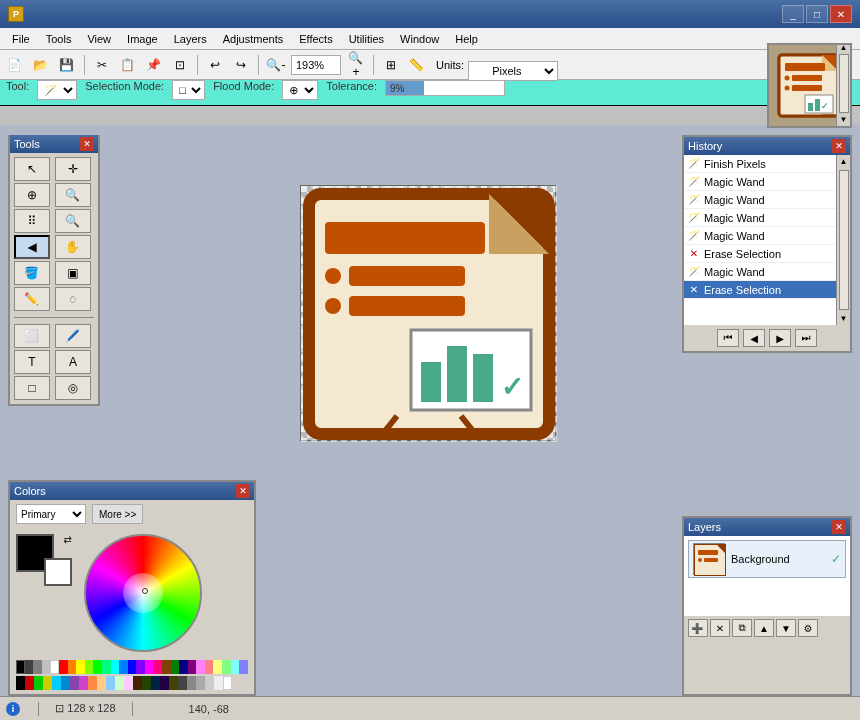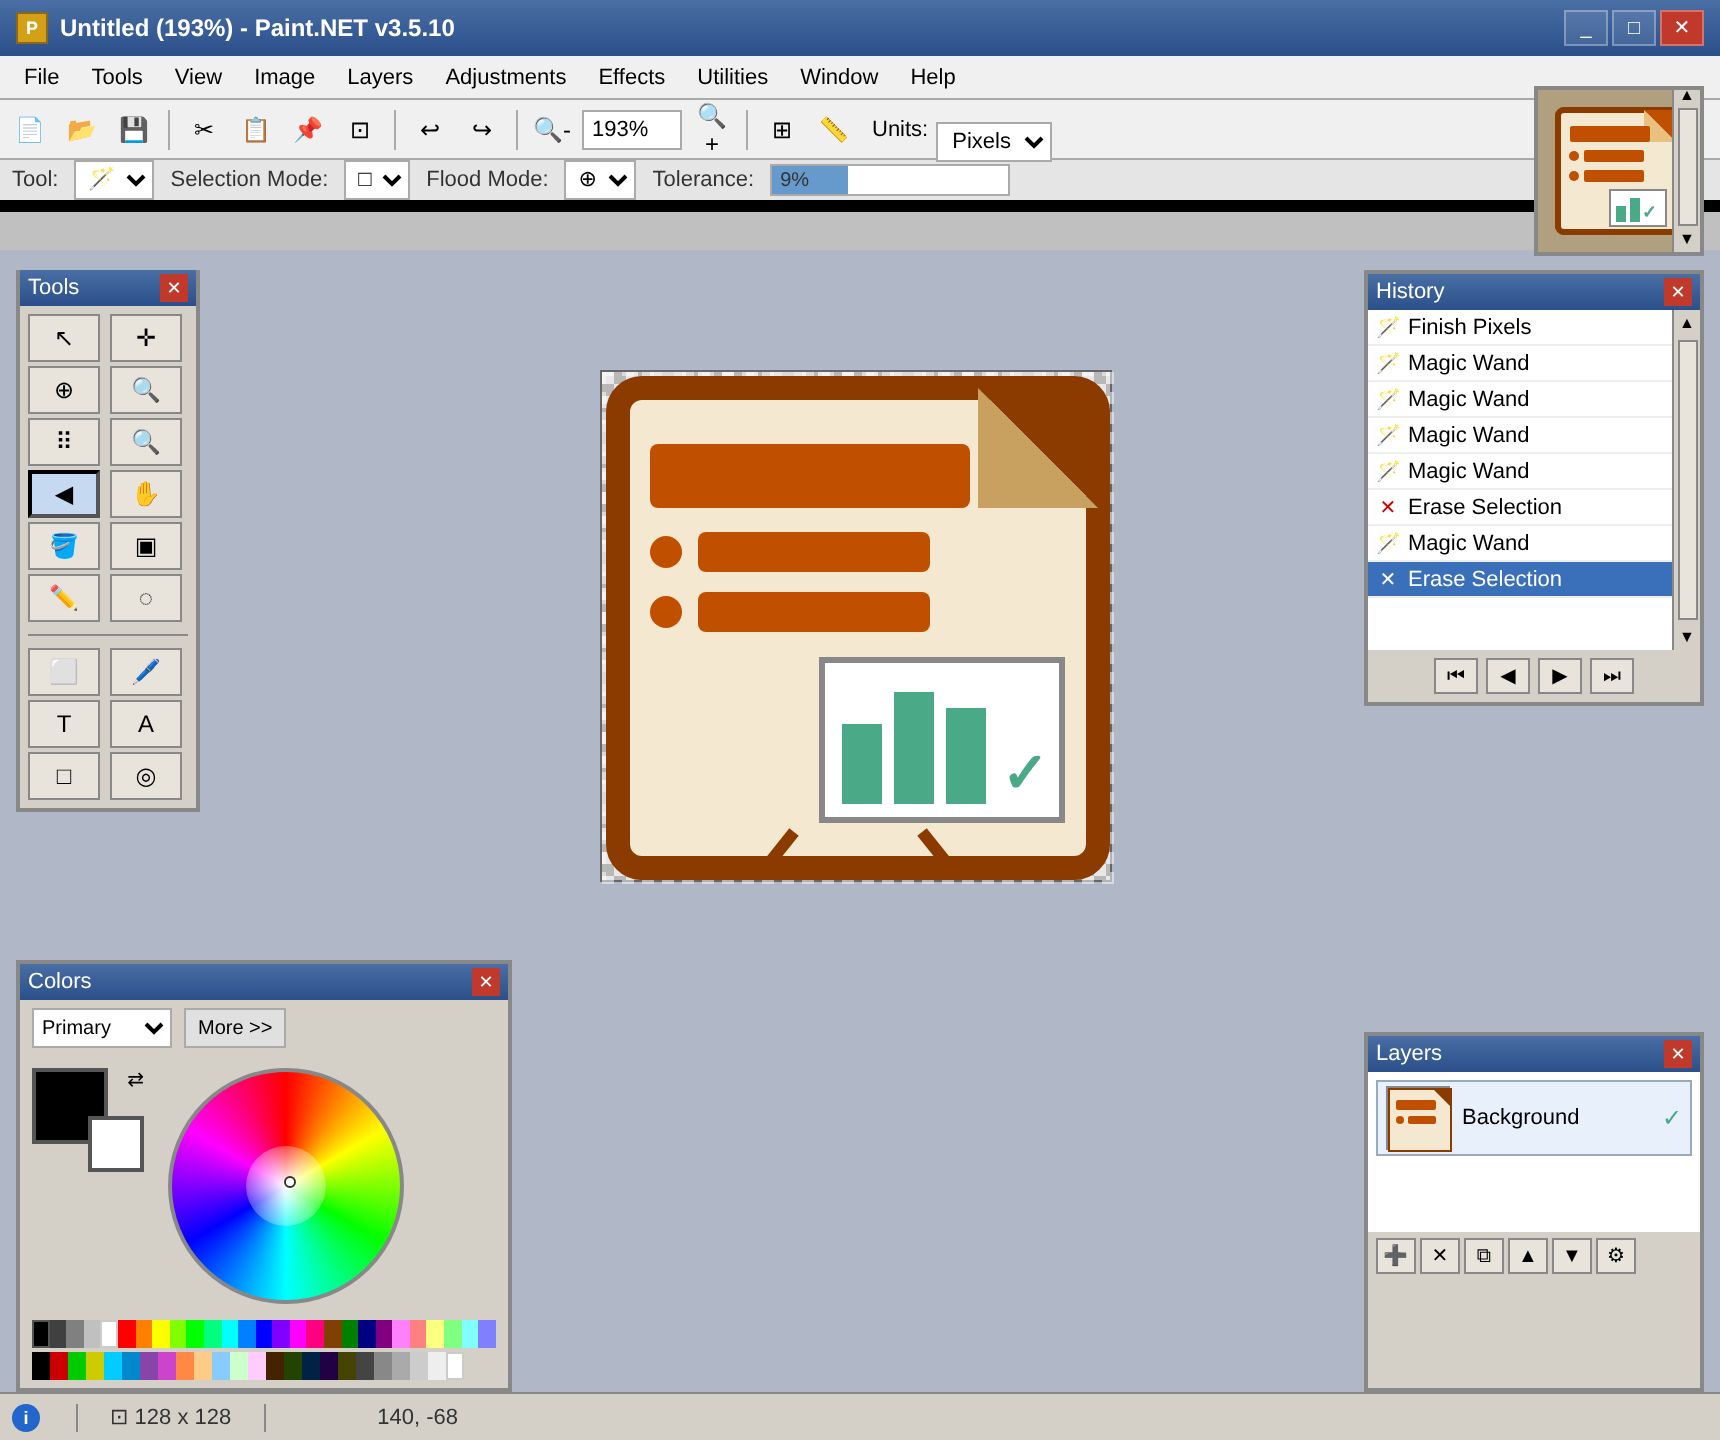--- a/index.html
+++ b/index.html
@@ -16,24 +16,24 @@
     
     .menu-bar { display: flex; align-items: center; background: #f0f0f0; height: 22px; border-bottom: 1px solid #aaa; padding: 0 4px; }
     .menu-item { padding: 2px 8px; cursor: pointer; font-size: 11px; color: #000; }
 
     
     .toolbar { display: flex; align-items: center; background: #f0f0f0; height: 30px; border-bottom: 1px solid #aaa; padding: 0 4px; gap: 4px; }
     .tb-btn { width: 22px; height: 22px; border: 1px solid transparent; background: transparent; cursor: pointer; display: flex; align-items: center; justify-content: center; font-size: 12px; }
     .tb-separator { width: 1px; height: 20px; background: #aaa; margin: 0 2px; }
     .zoom-box { border: 1px solid #aaa; background: white; height: 20px; padding: 0 4px; font-size: 11px; width: 50px; display: flex; align-items: center; }
     .units-label { font-size: 11px; margin-left: 4px; }
-    .units-select { border: 1px solid #aaa; background: white; height: 20px; font-size: 11px; padding: 0 3px; margin-top: 12px; }
-
-    
-    .tool-options { display: flex; align-items: center; background: #e5e5e5; height: 26px; border-bottom: 6px solid #000000; padding: 0 6px; gap: 8px; font-size: 11px; }
+    .units-select { border: 1px solid #aaa; background: white; height: 20px; font-size: 11px; padding: 0 19px; margin-top: 12px; }
+
+    
+    .tool-options { display: flex; align-items: flex-start; background: #5eead4; height: 26px; border-bottom: 1px solid #000000; padding: 0 6px; gap: 8px; font-size: 11px; }
     .tool-option-label { color: #333; }
     .tool-option-select { border: 1px solid #aaa; background: white; height: 20px; font-size: 11px; padding: 0 2px; }
     .tolerance-bar { width: 120px; height: 16px; background: linear-gradient(to right, #6699cc 0%, #6699cc 32%, white 32%, white 100%); border: 1px solid #aaa; display: flex; align-items: center; padding-left: 4px; font-size: 10px; color: #333; }
 
     
     .tools-panel { width: 92px; background: #d4d0c8; border: 2px solid #888; border-top: none; position: absolute; top: 135px; left: 8px; z-index: 10; }
     .panel-header { display: flex; align-items: center; justify-content: space-between; background: linear-gradient(to bottom, #4a6fa5, #2a4f8a); height: 18px; padding: 0 4px; color: white; font-size: 11px; font-weight: normal; cursor: move; }
     .panel-close { color: white; font-size: 11px; cursor: pointer; width: 14px; height: 14px; background: #c0392b; display: flex; align-items: center; justify-content: center; font-size: 9px; }
     .tools-grid { display: grid; grid-template-columns: repeat(2, 1fr); gap: 2px; padding: 4px; background: #d4d0c8; }
     .tool-btn { width: 36px; height: 24px; border: 1px solid #888; background: #e8e4dc; cursor: pointer; display: flex; align-items: center; justify-content: center; font-size: 12px; }
@@ -84,21 +84,20 @@
     .status-dim { color: #333; }
     .status-coord { color: #333; margin-left: 40px; }
     .status-divider { width: 1px; height: 14px; background: #888; }
   </style>
 </head>
 <body>
 
 <div class="title-bar">
   <div class="title-bar-left">
     <div class="title-icon">P</div>
-    <span>Untitled (193%) - Paint.NET v3.5.10</span>
   </div>
   <div class="title-controls">
     <button class="title-btn">_</button>
     <button class="title-btn">□</button>
     <button class="title-btn close">✕</button>
   </div>
 </div>
 
 <div class="menu-bar">
   <span class="menu-item">File</span>

